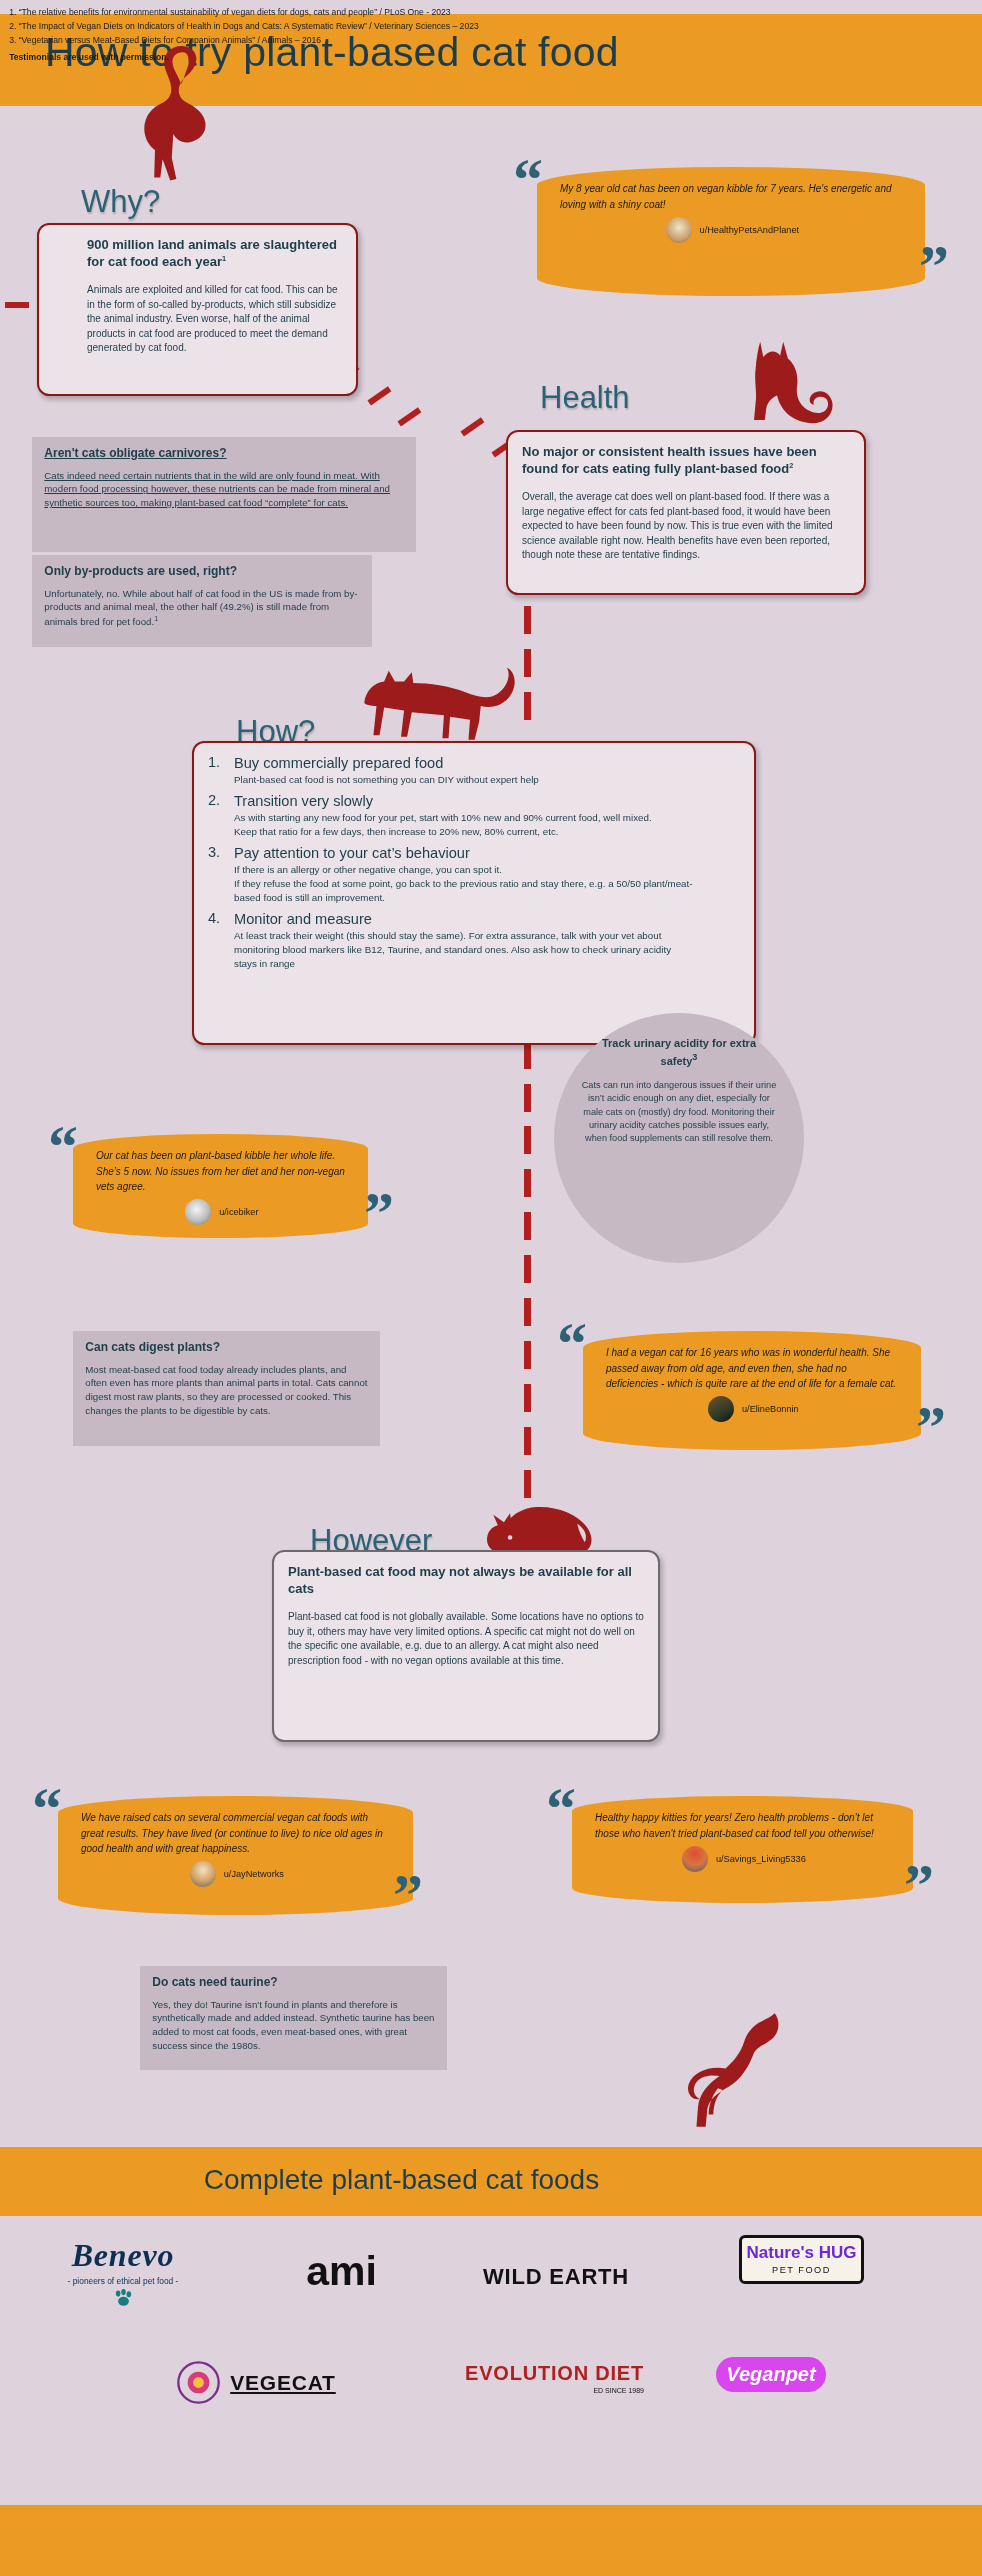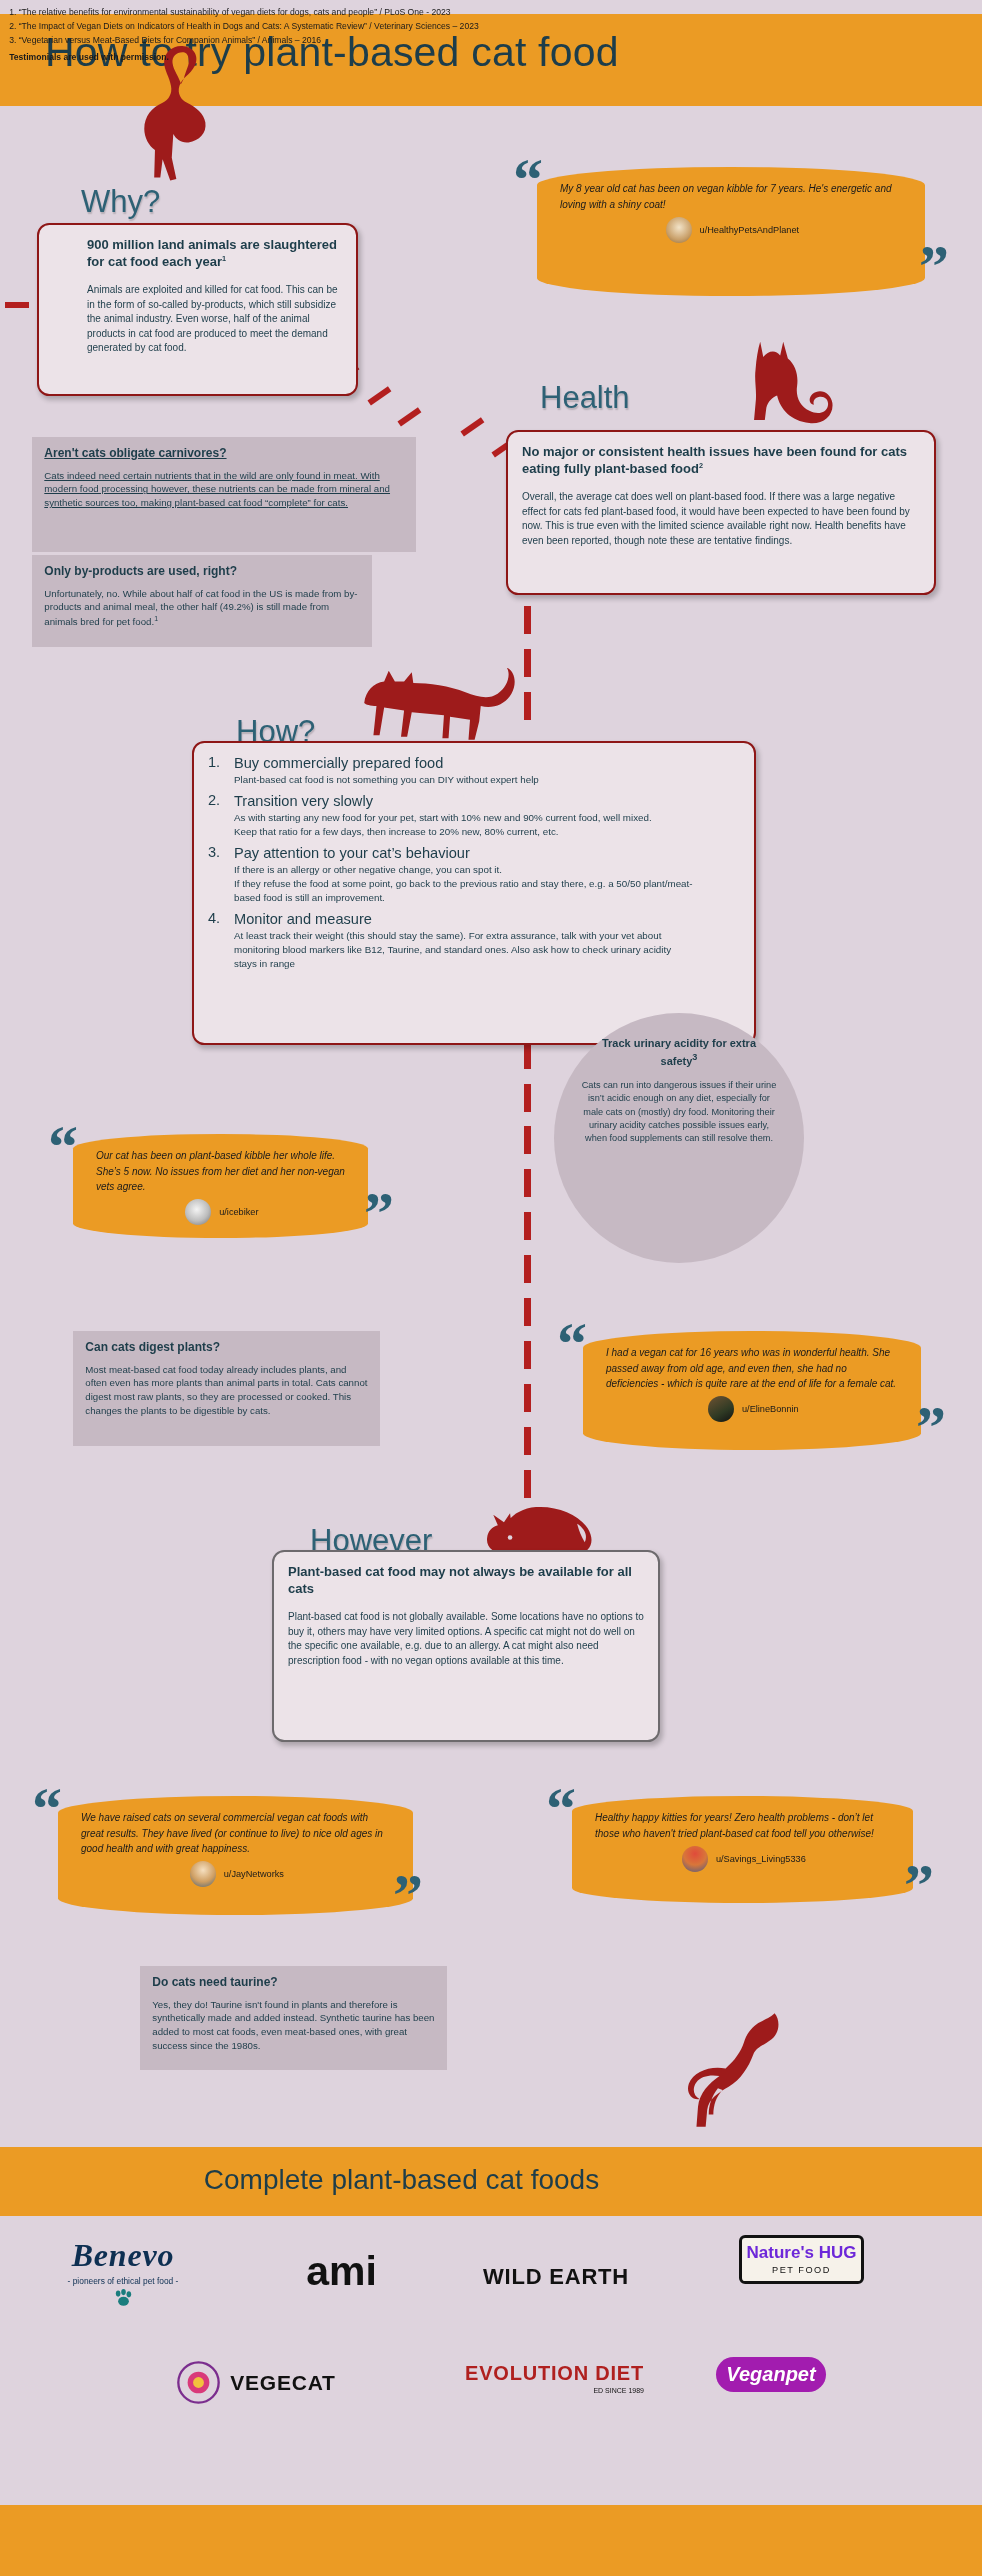--- a/index.html
+++ b/index.html
@@ -231,21 +231,21 @@
     <h4>Only by-products are used, right?</h4>
     <p><span>Unfortunately, no. While about half of cat food in the US is made from by-products and animal meal, the other half (49.2%) is still made from animals bred for pet food.</span><sup>1</sup></p>
   </div>
 
   <div class="sec-head" style="left:540px;top:380px;">Health</div>
 
   <svg class="cat" style="left:737px;top:334px;" width="104" height="96" viewBox="0 0 135 125">
     <path fill="#9e1b1b" d="M30 10 L34 30 C40 22 50 20 56 28 L60 10 L66 32 C76 40 80 54 78 68 C76 82 82 94 94 100 C106 106 116 102 118 94 C120 86 114 80 106 82 C101 83 98 88 100 92 C94 92 92 84 98 78 C108 70 122 76 124 90 C126 106 112 118 94 116 C70 113 56 98 52 80 C46 82 40 88 38 96 L36 112 L22 112 L24 90 C26 74 22 60 24 46 C25 32 27 20 30 10 Z"></path>
   </svg>
 
-  <div class="card" style="left:506px;top:430px;width:430px;height:165px;">
+  <div class="card" style="left:506px;top:430px;width:360px;height:165px;">
     <h3>
       <span>No major or consistent health issues have been found for cats eating fully plant-based food</span><sup>2</sup>
     </h3>
     <p>Overall, the average cat does well on plant-based food. If there was a large negative effect for cats fed plant-based food,  it would have been expected to have been found by now. This is true even with the limited science available right now. Health benefits have even been reported, though note these are tentative findings.</p>
   </div>
 
   <div class="sec-head" style="left:236px;top:714px;">How?</div>
 
   <svg class="cat" style="left:358px;top:660px;" width="165" height="92" viewBox="0 0 215 120">
     <path fill="#9e1b1b" d="M8 56 C10 40 20 30 34 28 L40 14 L48 28 L60 28 L70 16 L72 30 C92 30 120 34 140 42 C156 48 170 52 182 44 C194 36 200 20 194 10 C204 14 208 30 200 44 C192 58 176 64 160 60 L158 80 L152 104 L144 104 L146 78 L120 74 L118 102 L110 102 L112 72 L70 68 L64 100 L56 100 L60 66 L34 62 L28 98 L20 98 L24 60 C16 60 10 58 8 56 Z"></path>
@@ -383,30 +383,30 @@
       <div style="font-size:9.2px;color:#111;letter-spacing:1.5px;margin-top:2.3px;">PET FOOD</div>
     </div>
   </div>
 
   <div class="brand" style="left:176px;top:2360px;width:207px;display:flex;align-items:center;gap:9.2px;">
     <svg width="45" height="45" viewBox="0 0 58 58">
         <circle cx="29" cy="29" r="26" fill="none" stroke="#7b2d8e" stroke-width="3"></circle>
         <circle cx="29" cy="29" r="14" fill="#d93a7a"></circle>
         <circle cx="29" cy="29" r="7" fill="#f2c13d"></circle>
       </svg>
-    <div class="bname" style="font-size:21px;color:#111;letter-spacing:0.8px;">VEGECAT</div>
+    <div class="bname" style="font-size:21px;color:#111;letter-spacing:0.8px;text-decoration:underline;">VEGECAT</div>
   </div>
 
   <div class="brand" style="left:437px;top:2362px;width:207px;text-align:right;">
     <div class="bname" style="font-size:20px;color:#b0201f;letter-spacing:0.8px;">EVOLUTION DIET</div>
     <div style="font-size:7px;color:#111;margin-top:1.5px;">ED  SINCE 1989</div>
   </div>
 
   <div class="brand" style="left:683px;top:2357px;width:176px;">
-    <div style="background:#a21caf;border-radius:23px;padding:6.1px 10.7px;display:inline-block;">
+    <div style="background:#d946ef;border-radius:23px;padding:6.1px 10.7px;display:inline-block;">
       <span class="bname" style="font-size:20px;color:#fff;font-style:italic;">Veganpet</span>
     </div>
   </div>
 
   <div class="ref-band"></div>
   <ul class="ref-list">
     <li>1.  “The relative benefits for environmental sustainability of vegan diets for dogs, cats and people” / PLoS One - 2023</li>
     <li>2.  “The Impact of Vegan Diets on Indicators of Health in Dogs and Cats: A Systematic Review” / Veterinary Sciences – 2023</li>
     <li>3.  “Vegetarian versus Meat-Based Diets for Companion Animals” / Animals – 2016</li>
     <li class="ref-note">Testimonials are used with permission.</li>

